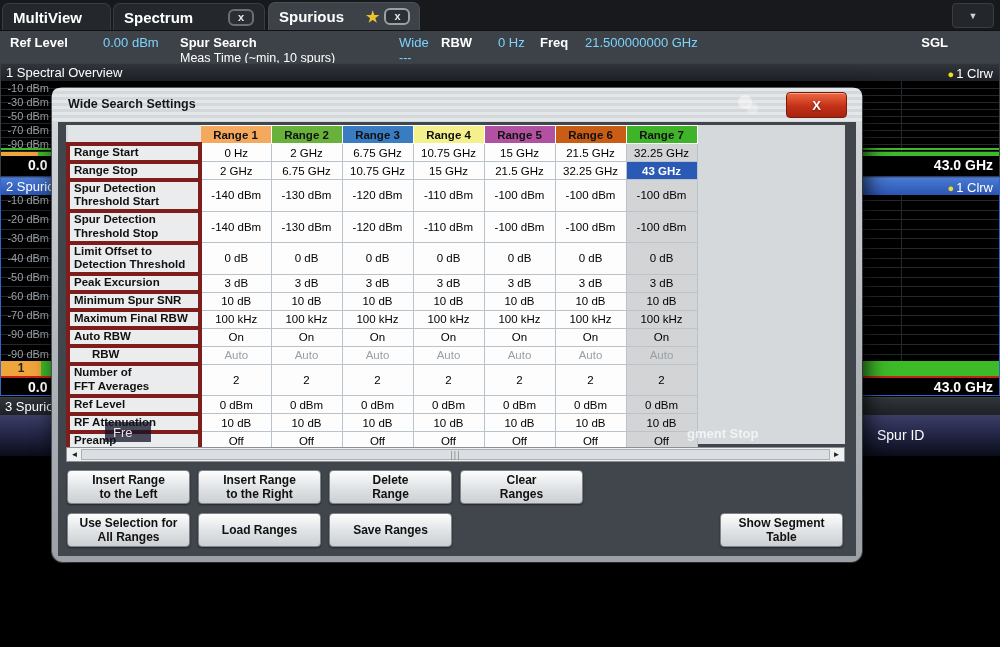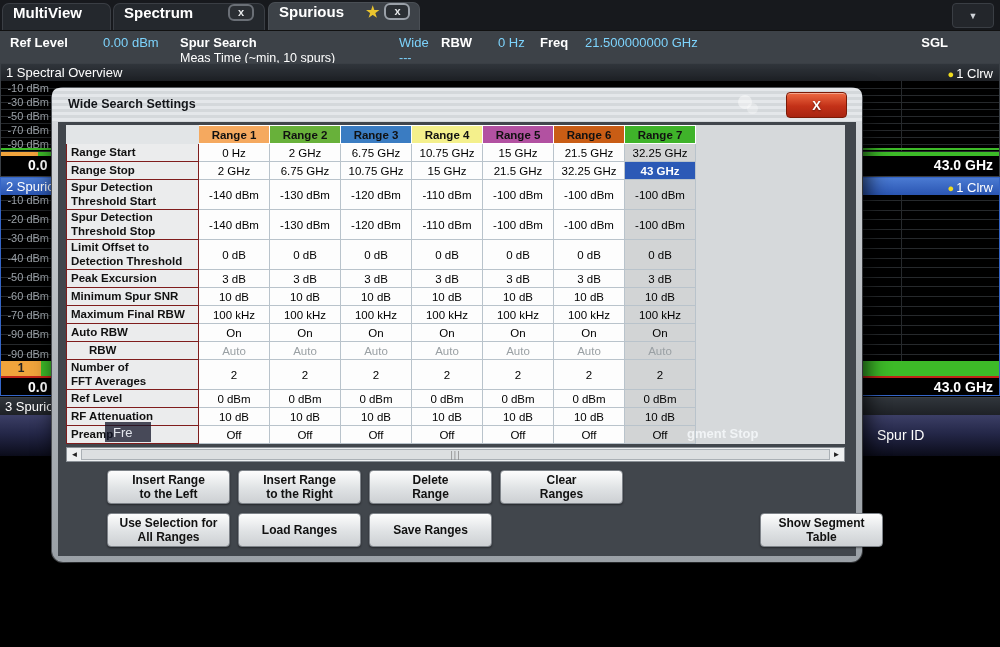--- a/index.html
+++ b/index.html
@@ -2,21 +2,21 @@
 <html><head>
 <meta charset="utf-8">
 <style>
   * { margin:0; padding:0; box-sizing:border-box; }
   html,body { width:1000px; height:647px; background:#000; font-family:"Liberation Sans", sans-serif; overflow:hidden; }
   #stage { position:relative; width:1000px; height:647px; background:#000; }
 
   
   #tabbar { position:absolute; left:0; top:0; width:1000px; height:30px; background:#17191d; }
   .tab { position:absolute; top:3px; height:27px; background:#24282d; border:1px solid #3a3e44; border-bottom:none;
-         border-radius:7px 7px 0 0; display:flex; align-items:flex-start; padding:0 10px; gap:22px; color:#fff;
+         border-radius:7px 7px 0 0; display:flex; align-items:center; padding:0 10px; gap:22px; color:#fff;
          font-size:15px; font-weight:bold; }
   .tab.active { background:#3d4248; height:28px; top:2px; border-color:#4a4f55; }
   .gridicon { width:5px; height:5px; background:#aab0b8; box-shadow:8px 0 #aab0b8, 0 8px #aab0b8, 8px 8px #aab0b8; margin-right:8px; margin-bottom:8px; }
   .closebtn { width:26px; height:17px; border:2px solid #6a6f76; border-radius:6px; background:#2b2f34;
               color:#e8eaec; font-size:11px; font-weight:bold; line-height:13px; text-align:center; }
   .tab.active .closebtn { border-color:#9aa0a8; }
   .star { color:#eac42e; font-size:15px; line-height:15px; }
   #tab-overflow { position:absolute; right:6px; top:3px; width:42px; height:25px; background:#23262b; border:1px solid #3a3e44;
                   border-radius:4px; color:#cfd3d8; font-size:9px; text-align:center; line-height:25px; }
 
@@ -78,39 +78,39 @@
                text-shadow:0 1px 2px rgba(0,0,0,.5); box-shadow:inset 0 1px 0 rgba(255,255,255,.4); }
   #dlg-body { position:absolute; left:6px; top:34px; width:798px; height:434px; background:#41464c; }
 
   #tablewrap { position:absolute; left:8px; top:3px; width:779px; height:319px; background:#d6d9db; }
   table#rtable { border-collapse:collapse; table-layout:fixed; }
   #rtable th, #rtable td { font-size:11.5px; overflow:hidden; white-space:pre-line; }
   #rtable col.lc { width:132px; }
   #rtable col.dc { width:71px; }
   #rtable thead th { height:18px; font-weight:bold; color:#111; border:1px solid #fff; }
   #rtable thead th.corner { background:#e2e5e7; border-color:#e2e5e7; }
-  #rtable tbody th { background:#ebeced; border:1px solid #7f1d1d; font-weight:bold; color:#111;
+  #rtable tbody th { background:#ebeced; border:4px solid #7f1d1d; font-weight:bold; color:#111;
                      text-align:left; padding-left:4px; line-height:1.2; }
   #rtable tbody th.indent { padding-left:22px; }
   #rtable tbody td { background:#fdfdfd; border:1px solid #b9c3cb; text-align:center; color:#000; }
   #rtable tr.h1 td, #rtable tr.h1 th { height:18px; }
   #rtable tr.h2 td, #rtable tr.h2 th { height:30px; }
   #rtable td.selcol { background:#d2d4d5; }
   #rtable td.muted { color:#9aa0a4; }
   #rtable td.hl { background:#2b59b6; color:#fff; font-weight:bold; }
 
   #hscroll { position:absolute; left:8px; top:325px; width:779px; height:15px; background:#eef0f1; border:1px solid #8a9096; }
   .sarrow { position:absolute; top:1px; width:13px; height:11px; font-size:8px; color:#222; text-align:center; line-height:12px; }
   #hthumb { position:absolute; left:14px; top:1px; width:749px; height:11px; background:#dcdfe1; border:1px solid #aab0b5;
             text-align:center; font-size:9px; color:#888; line-height:10px; letter-spacing:1px; }
 
   .dbtn { position:absolute; width:123px; height:34px; border:1px solid #7e8389; border-radius:4px;
           background:linear-gradient(180deg,#fdfdfd,#dfe2e4 55%,#cdd0d3); color:#111; font-size:12px; font-weight:bold;
           display:flex; align-items:center; justify-content:center; text-align:center; white-space:pre-line; line-height:1.2;
-          box-shadow:0 1px 2px rgba(0,0,0,.45);margin-left:40px; }
+          box-shadow:0 1px 2px rgba(0,0,0,.45); }
 
   .ghost { position:absolute; z-index:11; color:rgba(240,243,248,0.92); font-size:13px; }
   #ghost-fre-smudge { position:absolute; z-index:11; left:105px; top:422px; width:46px; height:20px; background:rgba(16,19,38,0.75); }
 </style>
 </head>
 <body>
 
 <div id="stage">
 
   <div id="tabbar">

